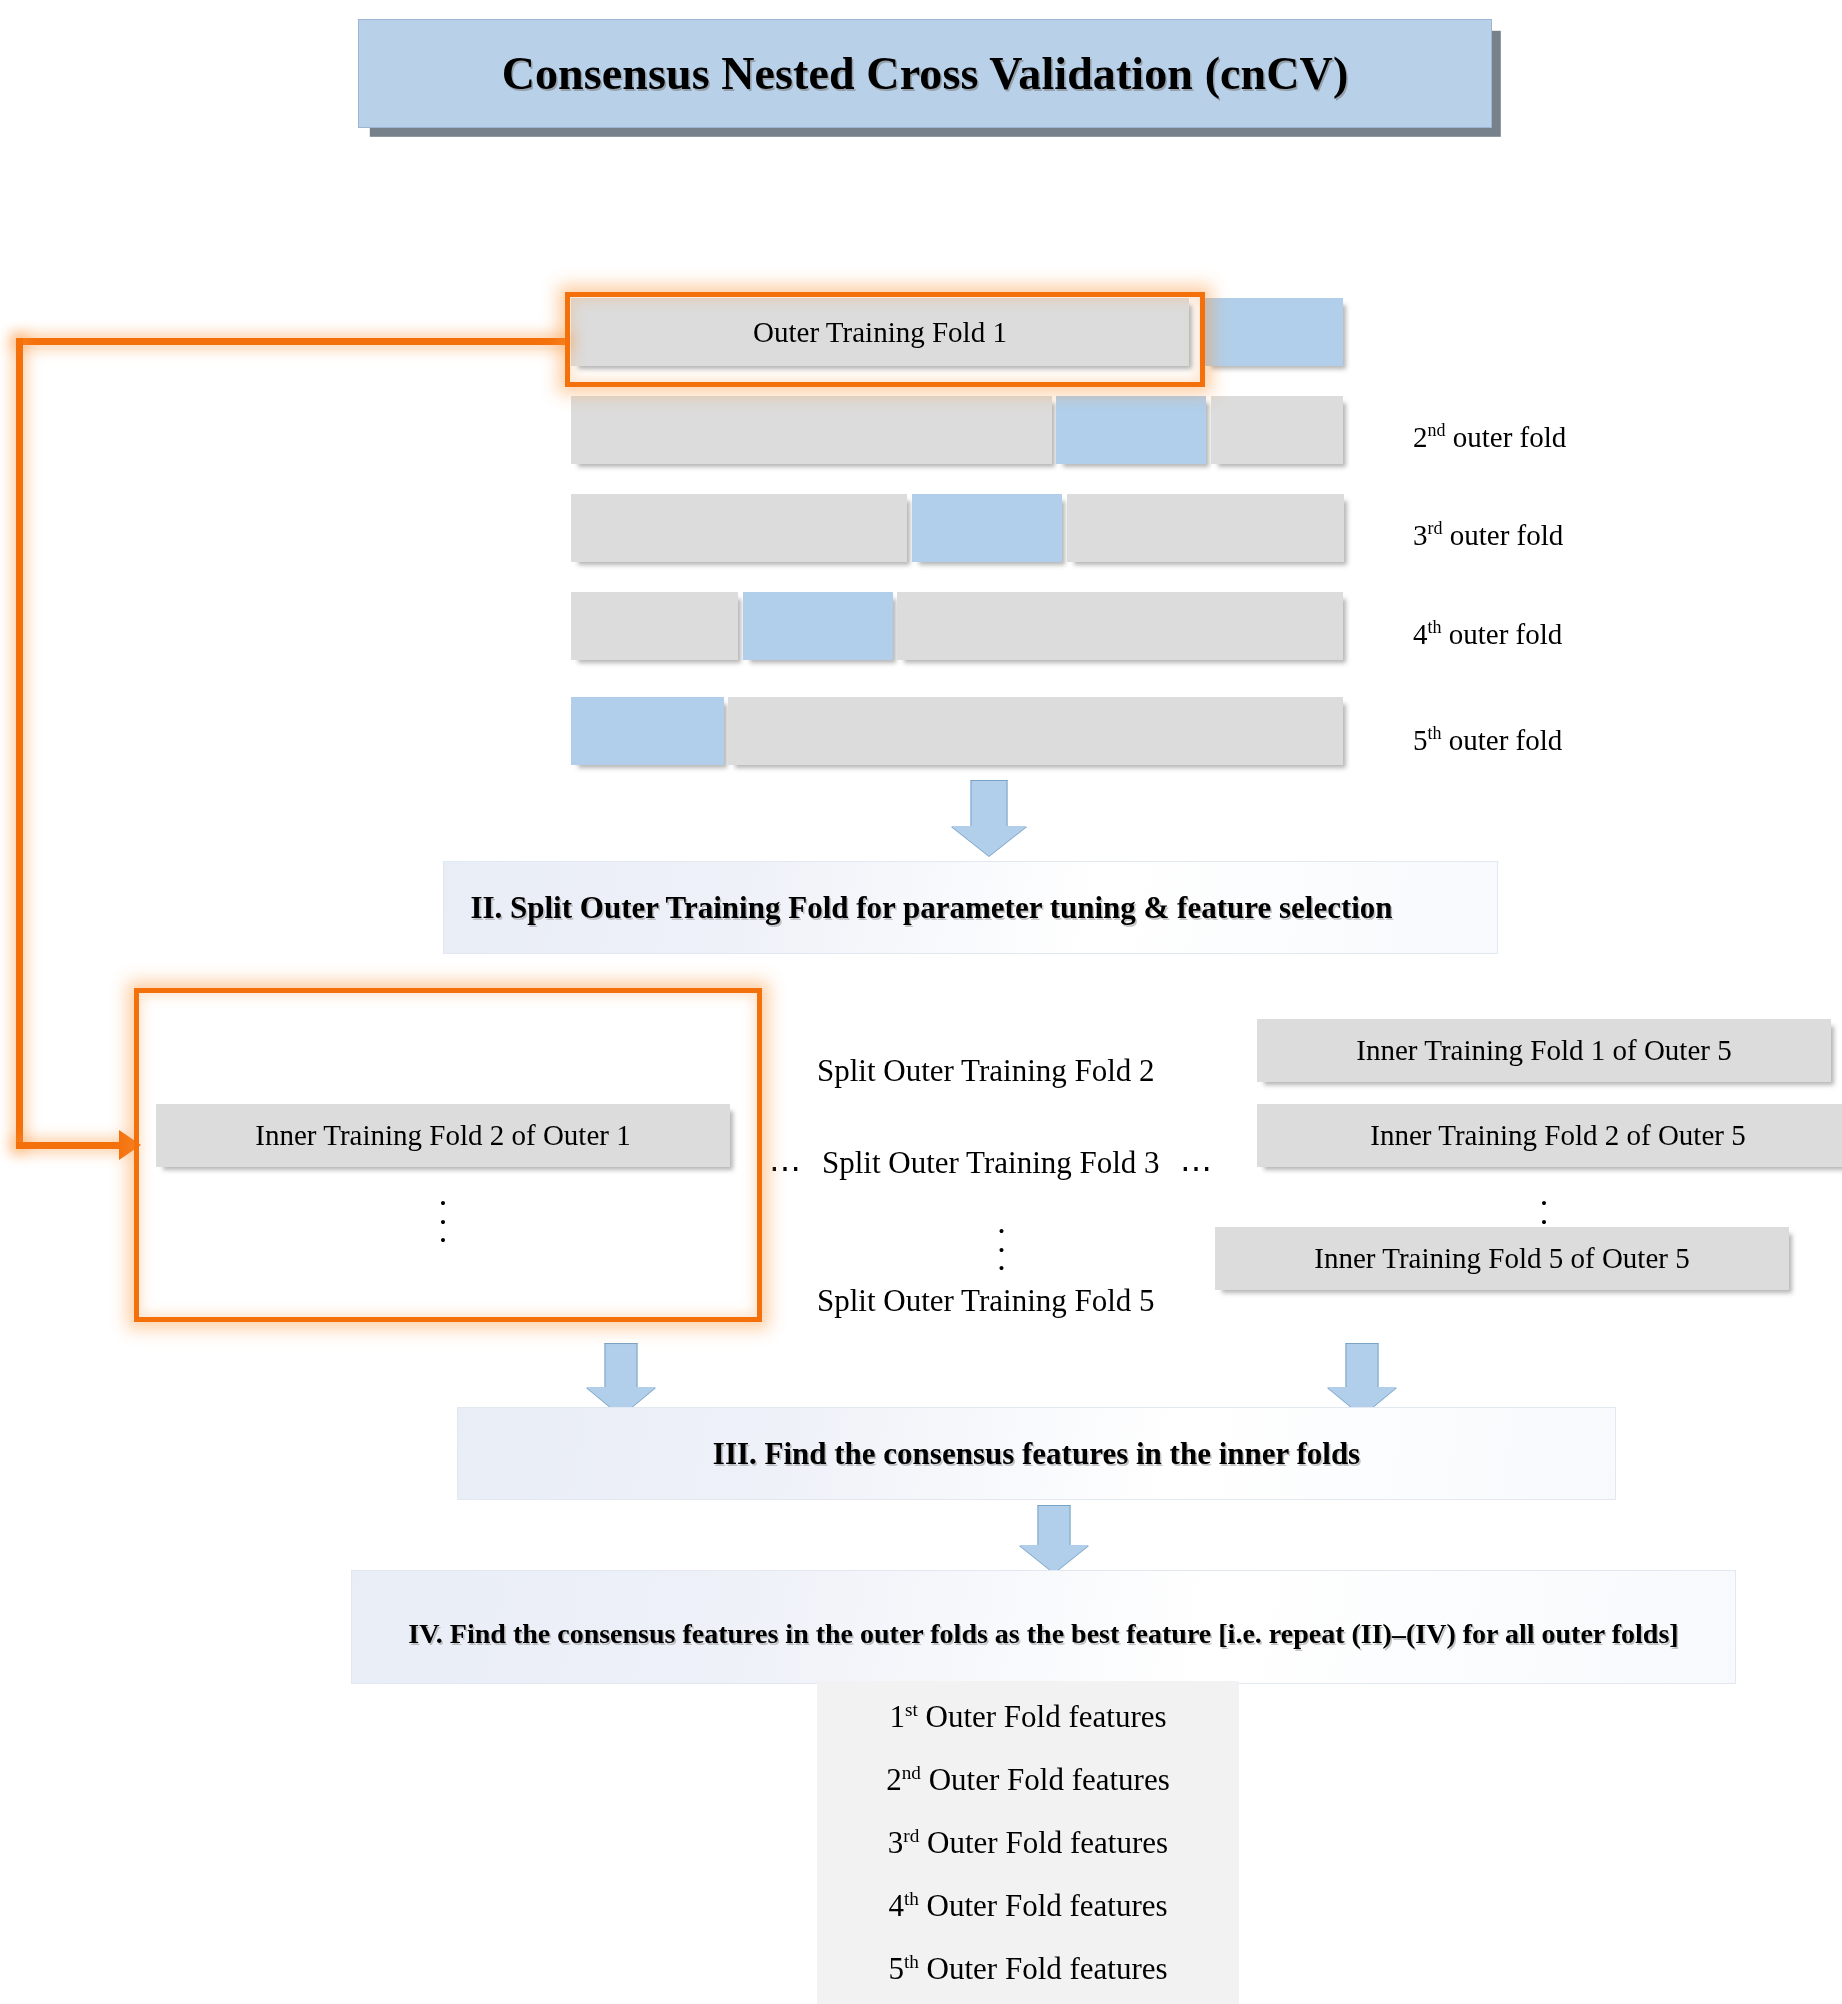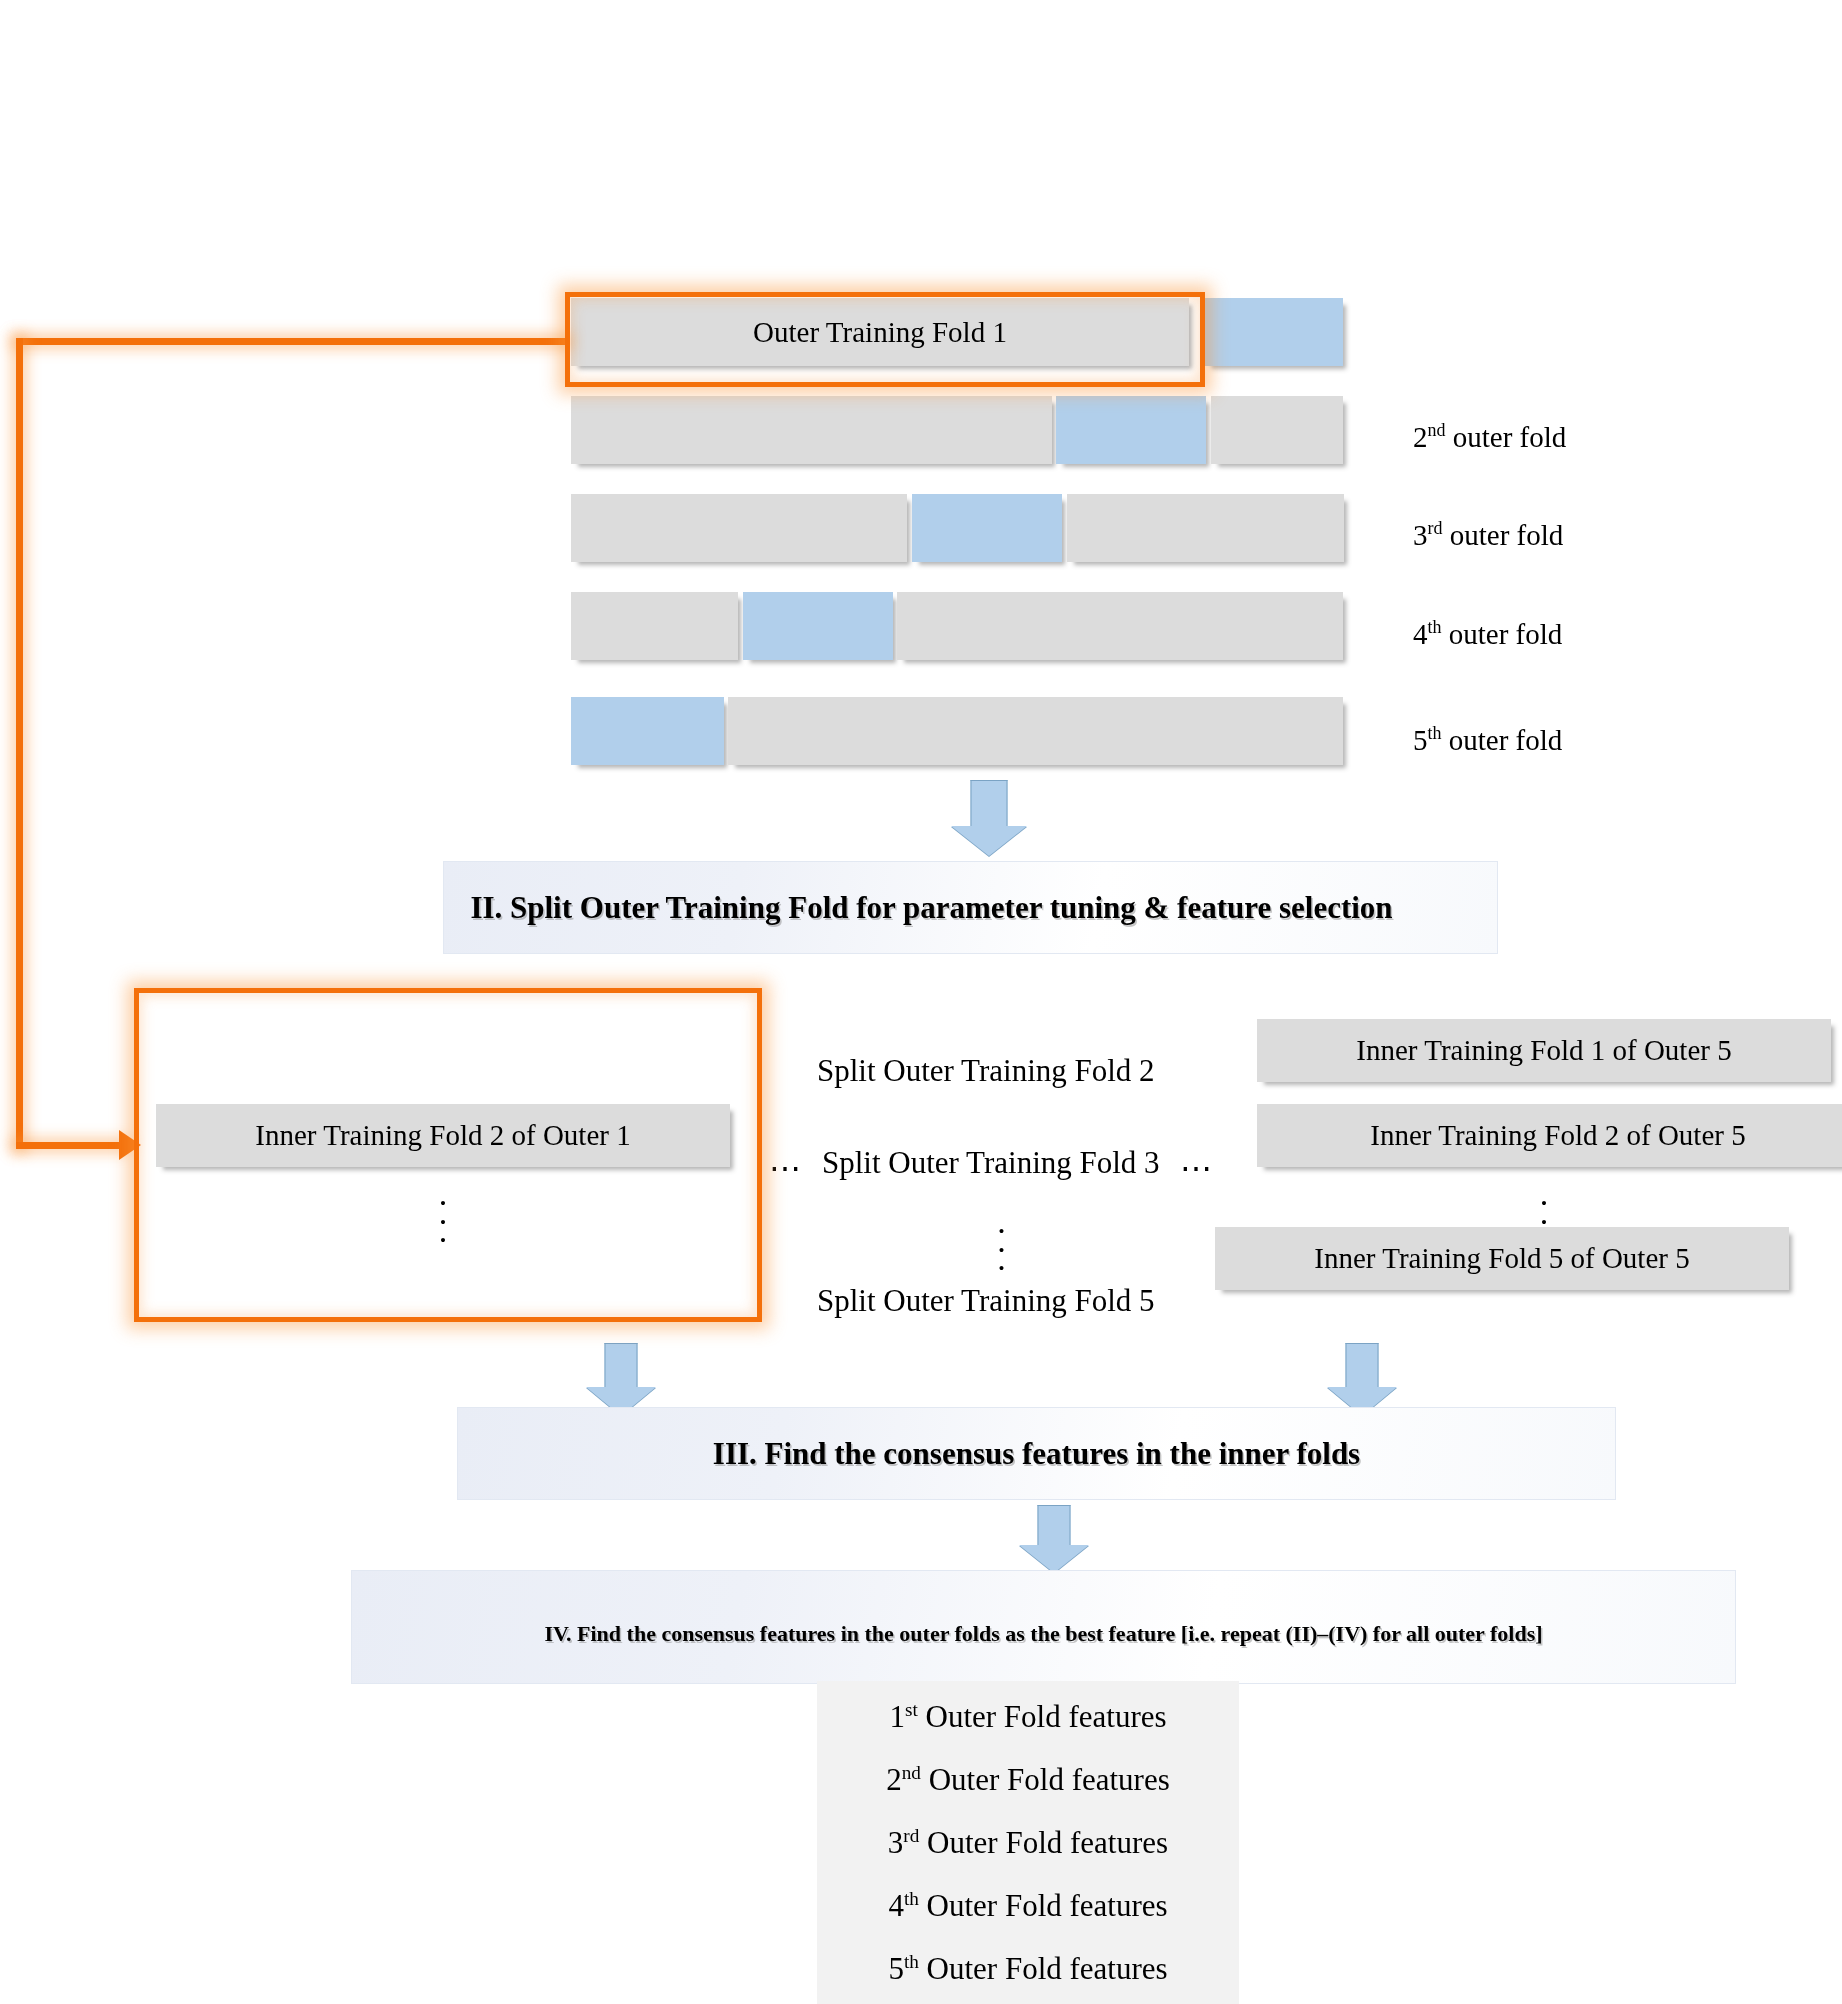--- a/index.html
+++ b/index.html
@@ -24,21 +24,21 @@
   #sect1{left:637px;top:163px;width:564px;height:98px;justify-content:flex-start;}
   #sect1 .st{font-size:34px;padding-left:25px;}
 
   #sect2{left:443px;top:861px;width:1053px;height:91px;}
   #sect2 .st{font-size:31px;padding-left:26.4px;}
 
   #sect3{left:457px;top:1407px;width:1157px;height:91px;}
   #sect3 .st{font-size:31px;text-align:center;}
 
   #sect4{left:351px;top:1570px;width:1383px;height:112px;}
-  #sect4 .st{font-size:22px;text-align:center;line-height:1.22;padding:0 7.3px;margin-top:15px;}
+  #sect4 .st{font-size:28px;text-align:center;line-height:1.22;padding:0 7.3px;margin-top:15px;}
 
   
   .segrow{position:absolute;height:84px;}
   .seg{position:absolute;top:0;height:68px;box-shadow:5.1px 5.1px 4.4px -2.2px rgba(90,90,90,.45);}
   .seg.gray{background:#dcdcdc;}
   .seg.blue{background:#b1cfeb;}
   .seg.lbl{display:flex;align-items:center;justify-content:center;
            font-size:29px;}
 
   
@@ -85,20 +85,23 @@
   #featpanel{position:absolute;left:817px;top:1681px;width:422px;height:324px;
              background:#f2f2f2;}
   .featline{position:absolute;left:0;width:422px;text-align:center;font-size:31px;}
   .featline sup{font-size:.62em;vertical-align:super;}
 </style>
 </head>
 <body>
 
 <div class="stage">
 
+  <div class="title-box">
+    <div class="t">Consensus Nested Cross Validation (cnCV)</div>
+  </div>
 
 
   <div class="segrow" style="left:571px;top:298px;width:786px;">
     <div class="seg gray lbl" style="left:0;width:618px;">
       <span>Outer Training Fold 1</span>
     </div>
     <div class="seg blue" style="left:633px;width:139px;"></div>
   </div>
 
   <div class="segrow" style="left:571px;top:396px;width:786px;">

